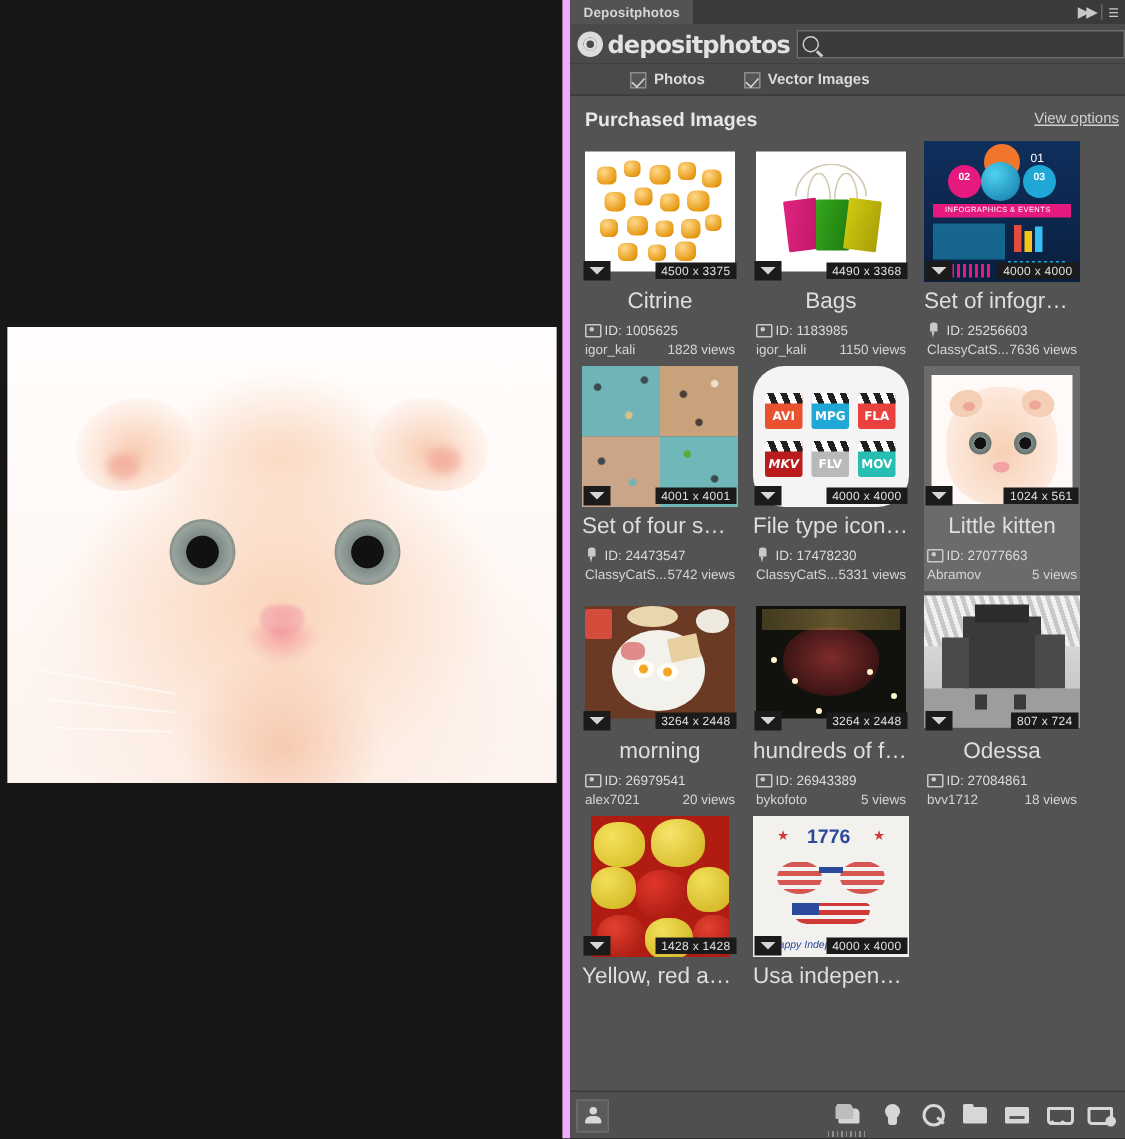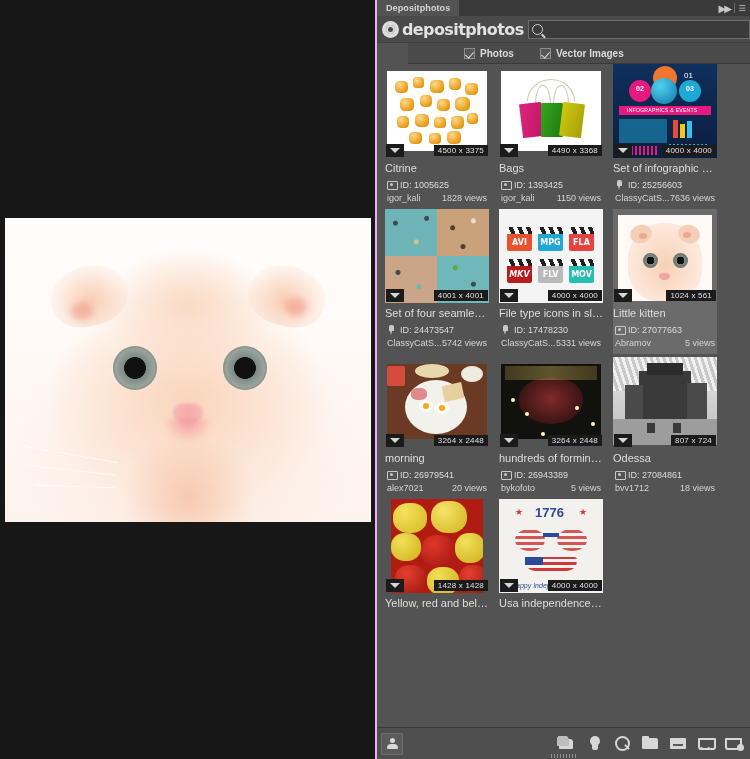--- a/index.html
+++ b/index.html
@@ -40,21 +40,21 @@
   .eye.l { left: 108px; } .eye.r { right: 104px; }
   .nose { position: absolute; left: 50%; top: 185px; margin-left: -15px; width: 30px; height: 20px;
           background: radial-gradient(ellipse at 50% 40%, #f6a8a8, #f5bdb8 70%); border-radius: 50% 50% 60% 60%; filter: blur(1px); }
   .mouth { position: absolute; left: 50%; top: 200px; margin-left: -24px; width: 48px; height: 24px;
            background: radial-gradient(ellipse at 50% 20%, rgba(244,140,150,.75), rgba(250,200,200,0) 72%); filter: blur(2px); }
   .whisk { position: absolute; height: 1px; background: rgba(255,255,255,.75); filter: blur(.4px); }
 
   
   .panel {
     position: absolute; left: 375px; top: 0; width: 375px; height: 759px;
-    background: #535353; border-left: 2px solid #f0abfc;
+    background: #535353; border-left: 5px solid #f0abfc;
     display: flex; flex-direction: column; overflow: hidden;
   }
   .tabbar { height: 16px; background: #3a3a3a; display: flex; align-items: stretch; position: relative; flex: none; }
   .tab {
     background: #535353; color: #d6d6d6; font-size: 9px; font-weight: bold;
     padding: 0 9px; display: flex; align-items: center; letter-spacing: .1px;
   }
   .tabbar-rest { flex: 1; background: #3a3a3a; }
   .tab-ctl { display: flex; align-items: center; padding-right: 4px; background: #3a3a3a; color: #c8c8c8; font-size: 8px; gap: 4px; }
   .dbl-arrow { letter-spacing: -2px; font-size: 10px; }
@@ -63,40 +63,40 @@
   .brandbar { height: 27px; background: #4a4a4a; display: flex; align-items: center; padding-left: 5px; flex: none; border-bottom: 1px solid #3f3f3f; }
   .logo { display: flex; align-items: center; gap: 3px; }
   .logo-mark { width: 17px; height: 17px; border-radius: 50%; background: #dcdcdc; position: relative; flex: none; }
   .logo-mark::after { content: ""; position: absolute; left: 4px; top: 4px; width: 9px; height: 9px; border-radius: 50%; background: #4a4a4a; box-shadow: inset 0 0 0 2px #dcdcdc; }
   .logo-text { color: #e2e2e2; font-size: 16px; font-weight: bold; letter-spacing: -.6px; font-family: "DejaVu Sans", sans-serif; }
   .search-wrap { flex: 1; margin-left: 4px; margin-right: 0; height: 19px; background: #3b3b3b; border: 1px solid #6d6d6d; display: flex; align-items: center; padding-left: 3px; }
   .mag { width: 11px; height: 11px; border: 1.6px solid #cfcfcf; border-radius: 50%; position: relative; flex: none; }
   .mag::after { content:""; position:absolute; right:-4px; bottom:-3px; width:5px; height:1.6px; background:#cfcfcf; transform: rotate(45deg); }
   .search-input { flex: 1; background: transparent; border: none; outline: none; color: #d8d8d8; font-size: 10px; padding-left: 4px; font-family: "Liberation Sans", sans-serif; }
 
-  .filterbar { height: 21px; background: #4a4a4a; display: flex; align-items: center; padding-left: 56px; gap: 26px; flex: none; border-bottom: 1px solid #3a3a3a; margin-left: 31px; }
+  .filterbar { height: 21px; background: #4a4a4a; display: flex; align-items: center; padding-left: 40px; gap: 26px; flex: none; border-bottom: 1px solid #3a3a3a; }
   .chk { display: flex; align-items: center; gap: 5px; }
   .box { width: 11px; height: 11px; background: #565656; border: 1px solid #8c8c8c; position: relative; flex: none; }
   .box.on::after { content: ""; position: absolute; left: 2px; top: 1px; width: 4px; height: 7px; border: solid #d9d9d9; border-width: 0 1.6px 1.6px 0; transform: rotate(42deg); }
   .chk-label { color: #dadada; font-size: 10px; font-weight: bold; }
 
   .section-head { height: 30px; display: flex; align-items: center; justify-content: space-between; padding: 0 4px 0 10px; flex: none; background: #535353; }
   .section-title { color: #e6e6e6; font-size: 13px; font-weight: bold; }
   .view-options { color: #cfcfcf; font-size: 10px; text-decoration: underline; white-space: nowrap; }
 
   .grid { flex: 1; overflow: hidden; padding: 0 4px; position: relative; }
   .row { display: flex; gap: 10px; padding-left: 4px; }
   .cell { width: 104px; position: relative; padding-bottom: 6px; }
   .cell.selected { background: #6b6b6b; }
   .thumb { width: 104px; height: 94px; display: flex; align-items: center; justify-content: center; overflow: hidden; position: relative; background: transparent; }
   .thumb-bar { position: relative; height: 16px; display: flex; align-items: center; justify-content: space-between; margin-top: -16px; z-index: 3; }
   .caret { width: 18px; height: 13px; background: #1b1b1b; display: flex; align-items: center; justify-content: center; margin-left: 1px; }
   .caret::after { content: ""; border-left: 5px solid transparent; border-right: 5px solid transparent; border-top: 5px solid #d6d6d6; }
   .dims { background: #1b1b1b; color: #e0e0e0; font-size: 8px; font-weight: normal; padding: 1px 4px; margin-right: 1px; letter-spacing: .2px; }
-  .title { color: #dedede; font-size: 11px; margin-top: 4px; white-space: nowrap; overflow: hidden; text-overflow: ellipsis; }
+  .title { color: #dedede; font-size: 15px; text-align: center; margin-top: 4px; white-space: nowrap; overflow: hidden; text-overflow: ellipsis; }
   .meta { display: flex; align-items: center; gap: 4px; margin-top: 5px; padding-left: 2px; }
   .tic { width: 9px; height: 11px; flex: none; position: relative; }
   .tic.photo::before { content: ""; position: absolute; left: 0; top: 2px; width: 9px; height: 7px; border: 1.3px solid #c9c9c9; border-radius: 1px; }
   .tic.photo::after { content: ""; position: absolute; left: 3px; top: 4px; width: 3px; height: 3px; border-radius: 50%; background: #c9c9c9; }
   .tic.vector::before { content: ""; position: absolute; left: 2px; top: 1px; width: 5px; height: 6px; background: #c9c9c9; border-radius: 2px 2px 0 0; }
   .tic.vector::after { content: ""; position: absolute; left: 3px; top: 7px; border-left: 1.5px solid transparent; border-right: 1.5px solid transparent; border-top: 4px solid #c9c9c9; }
   .idtxt { color: #dcdcdc; font-size: 9px; }
   .credit { display: flex; justify-content: space-between; margin-top: 3px; padding: 0 2px; }
   .author, .views { color: #d4d4d4; font-size: 9px; white-space: nowrap; overflow: hidden; text-overflow: ellipsis; }
   .author { max-width: 58px; }
@@ -183,20 +183,24 @@
       <div class="chk">
         <span class="box on"></span>
         <span class="chk-label">Photos</span>
       </div>
       <div class="chk">
         <span class="box on"></span>
         <span class="chk-label">Vector Images</span>
       </div>
     </div>
 
+    <div class="section-head">
+      <span class="section-title">Purchased Images</span>
+      <span class="view-options">View options</span>
+    </div>
 
     <div class="grid">
 
       <div class="row">
 
         <div class="cell">
           <div class="thumb">
             <div style="width:100px;height:80px;background:#fff;position:relative;overflow:hidden;">
               <span class="gem" style="left:8px;top:10px;width:13px;height:12px;"></span>
               <span class="gem" style="left:26px;top:6px;width:11px;height:11px;"></span>
@@ -243,21 +247,21 @@
               <span class="bag" style="left:60px;background:linear-gradient(105deg,#cfca10,#a79f08);transform:rotate(7deg);"></span>
             </div>
           </div>
           <div class="thumb-bar">
             <span class="caret"></span>
             <span class="dims">4490 x 3368</span>
           </div>
           <div class="title">Bags</div>
           <div class="meta">
             <span class="tic photo"></span>
-            <span class="idtxt">ID: 1393425</span>
+            <span class="idtxt">ID: 1183985</span>
           </div>
           <div class="credit">
             <span class="author">igor_kali</span>
             <span class="views">1150 views</span>
           </div>
         </div>
 
         <div class="cell">
           <div class="thumb">
             <div style="width:104px;height:94px;background:linear-gradient(180deg,#0f2f5c,#0a1f40);position:relative;overflow:hidden;">
@@ -314,21 +318,21 @@
             <span class="idtxt">ID: 24473547</span>
           </div>
           <div class="credit">
             <span class="author">ClassyCatS...</span>
             <span class="views">5742 views</span>
           </div>
         </div>
 
         <div class="cell">
           <div class="thumb">
-            <div style="width:104px;height:94px;background:#f4f4f4;position:relative;">
+            <div style="width:104px;height:94px;background:#f4f4f4;position:relative;border-radius:21px;">
               <span class="clap" style="left:8px;top:18px;background:#e8522e;">
                   <span class="top"></span>
                   <span class="lbl">AVI</span>
                 </span>
               <span class="clap" style="left:39px;top:18px;background:#1fa8d6;">
                   <span class="top"></span>
                   <span class="lbl">MPG</span>
                 </span>
               <span class="clap" style="left:70px;top:18px;background:#e8413e;">
                   <span class="top"></span>

